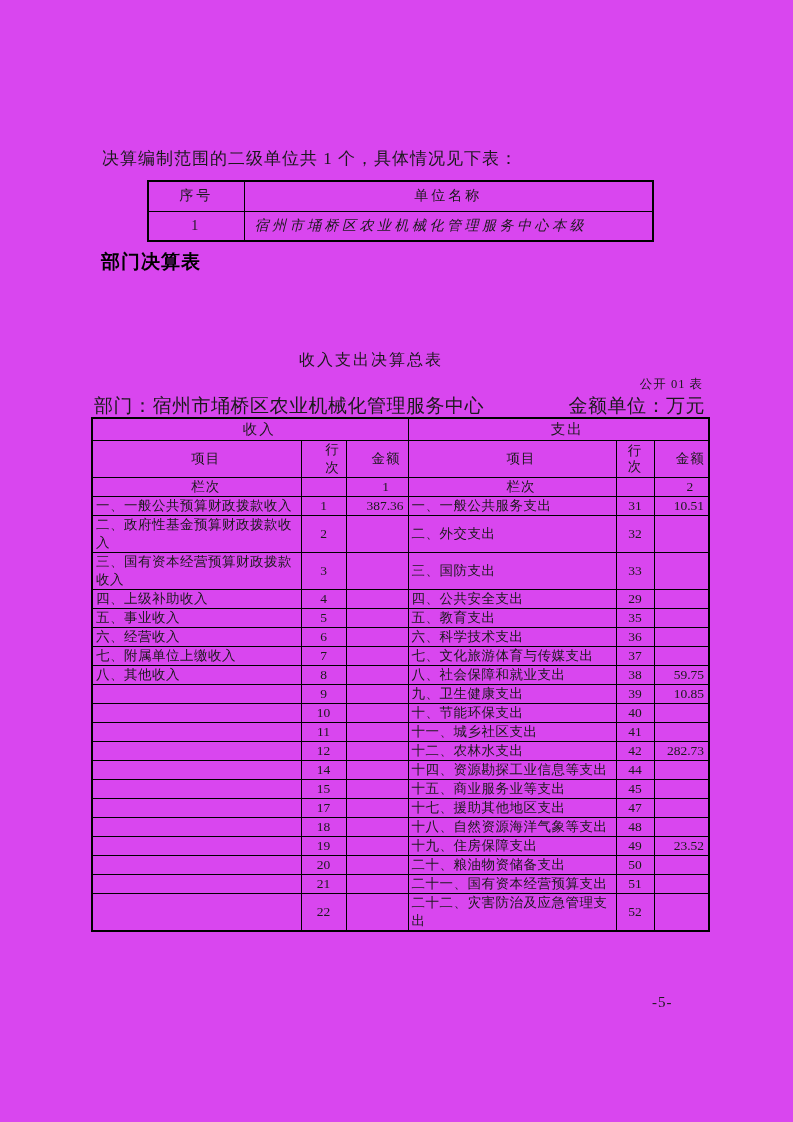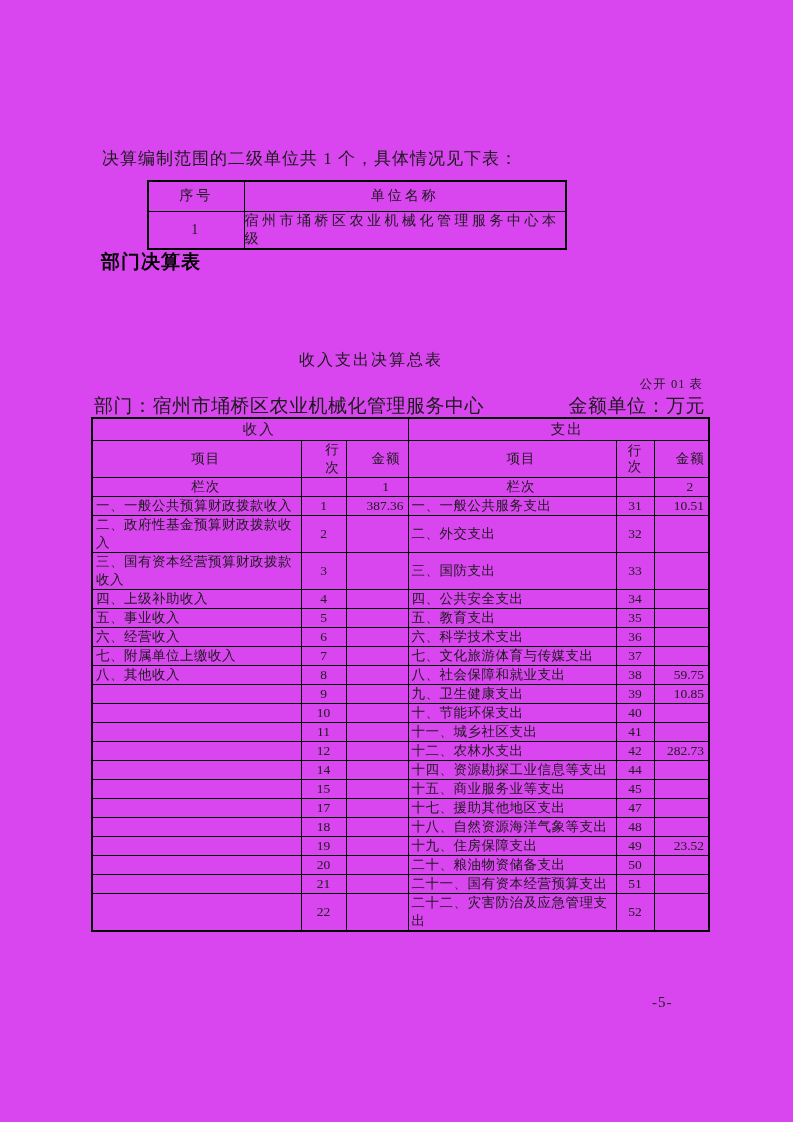--- a/index.html
+++ b/index.html
@@ -12,31 +12,31 @@
   .page { position:absolute; inset:0; width:793px; height:1122px; background:#d946ef; }
 
   
   .intro {
     position:absolute; left:102px; top:147px;
     font-size:17px; letter-spacing:1px; white-space:nowrap;
   }
 
   
   .units-table {
-    position:absolute; left:147px; top:180px; width:420px;
+    position:absolute; left:147px; top:180px; width:507px;
     border-collapse:collapse; table-layout:fixed;
     border:2px solid #000;
     font-size:14px;
   }
   .units-table th, .units-table td {
     border:1px solid #000; height:30px; text-align:center;
     font-weight:normal; letter-spacing:3px;
   }
   .units-table .col-seq { width:96px; }
-  .units-table td.unit-name { text-align:left; letter-spacing:3.5px; }
+  .units-table td.unit-name { text-align:left; padding-left:10px; letter-spacing:3.5px;font-style:italic; }
 
   
   .section-heading {
     position:absolute; left:101px; top:243px; width:620px;
     font-family:"Liberation Sans","DejaVu Sans",sans-serif;
     font-weight:bold; font-size:19px; letter-spacing:1px; line-height:38px;
     color:#000;
   }
   .section-heading .line1 { display:block; padding-left:37px; white-space:nowrap; }
   .section-heading .line2 { display:block; white-space:nowrap; }
@@ -177,21 +177,21 @@
           <td class="c-amt"></td>
           <td class="c-item">三、国防支出</td>
           <td class="c-no">33</td>
           <td class="c-amt"></td>
         </tr>
         <tr>
           <td class="c-item">四、上级补助收入</td>
           <td class="c-no">4</td>
           <td class="c-amt"></td>
           <td class="c-item">四、公共安全支出</td>
-          <td class="c-no">34</td>
+          <td class="c-no">29</td>
           <td class="c-amt"></td>
         </tr>
         <tr>
           <td class="c-item">五、事业收入</td>
           <td class="c-no">5</td>
           <td class="c-amt"></td>
           <td class="c-item">五、教育支出</td>
           <td class="c-no">35</td>
           <td class="c-amt"></td>
         </tr>

